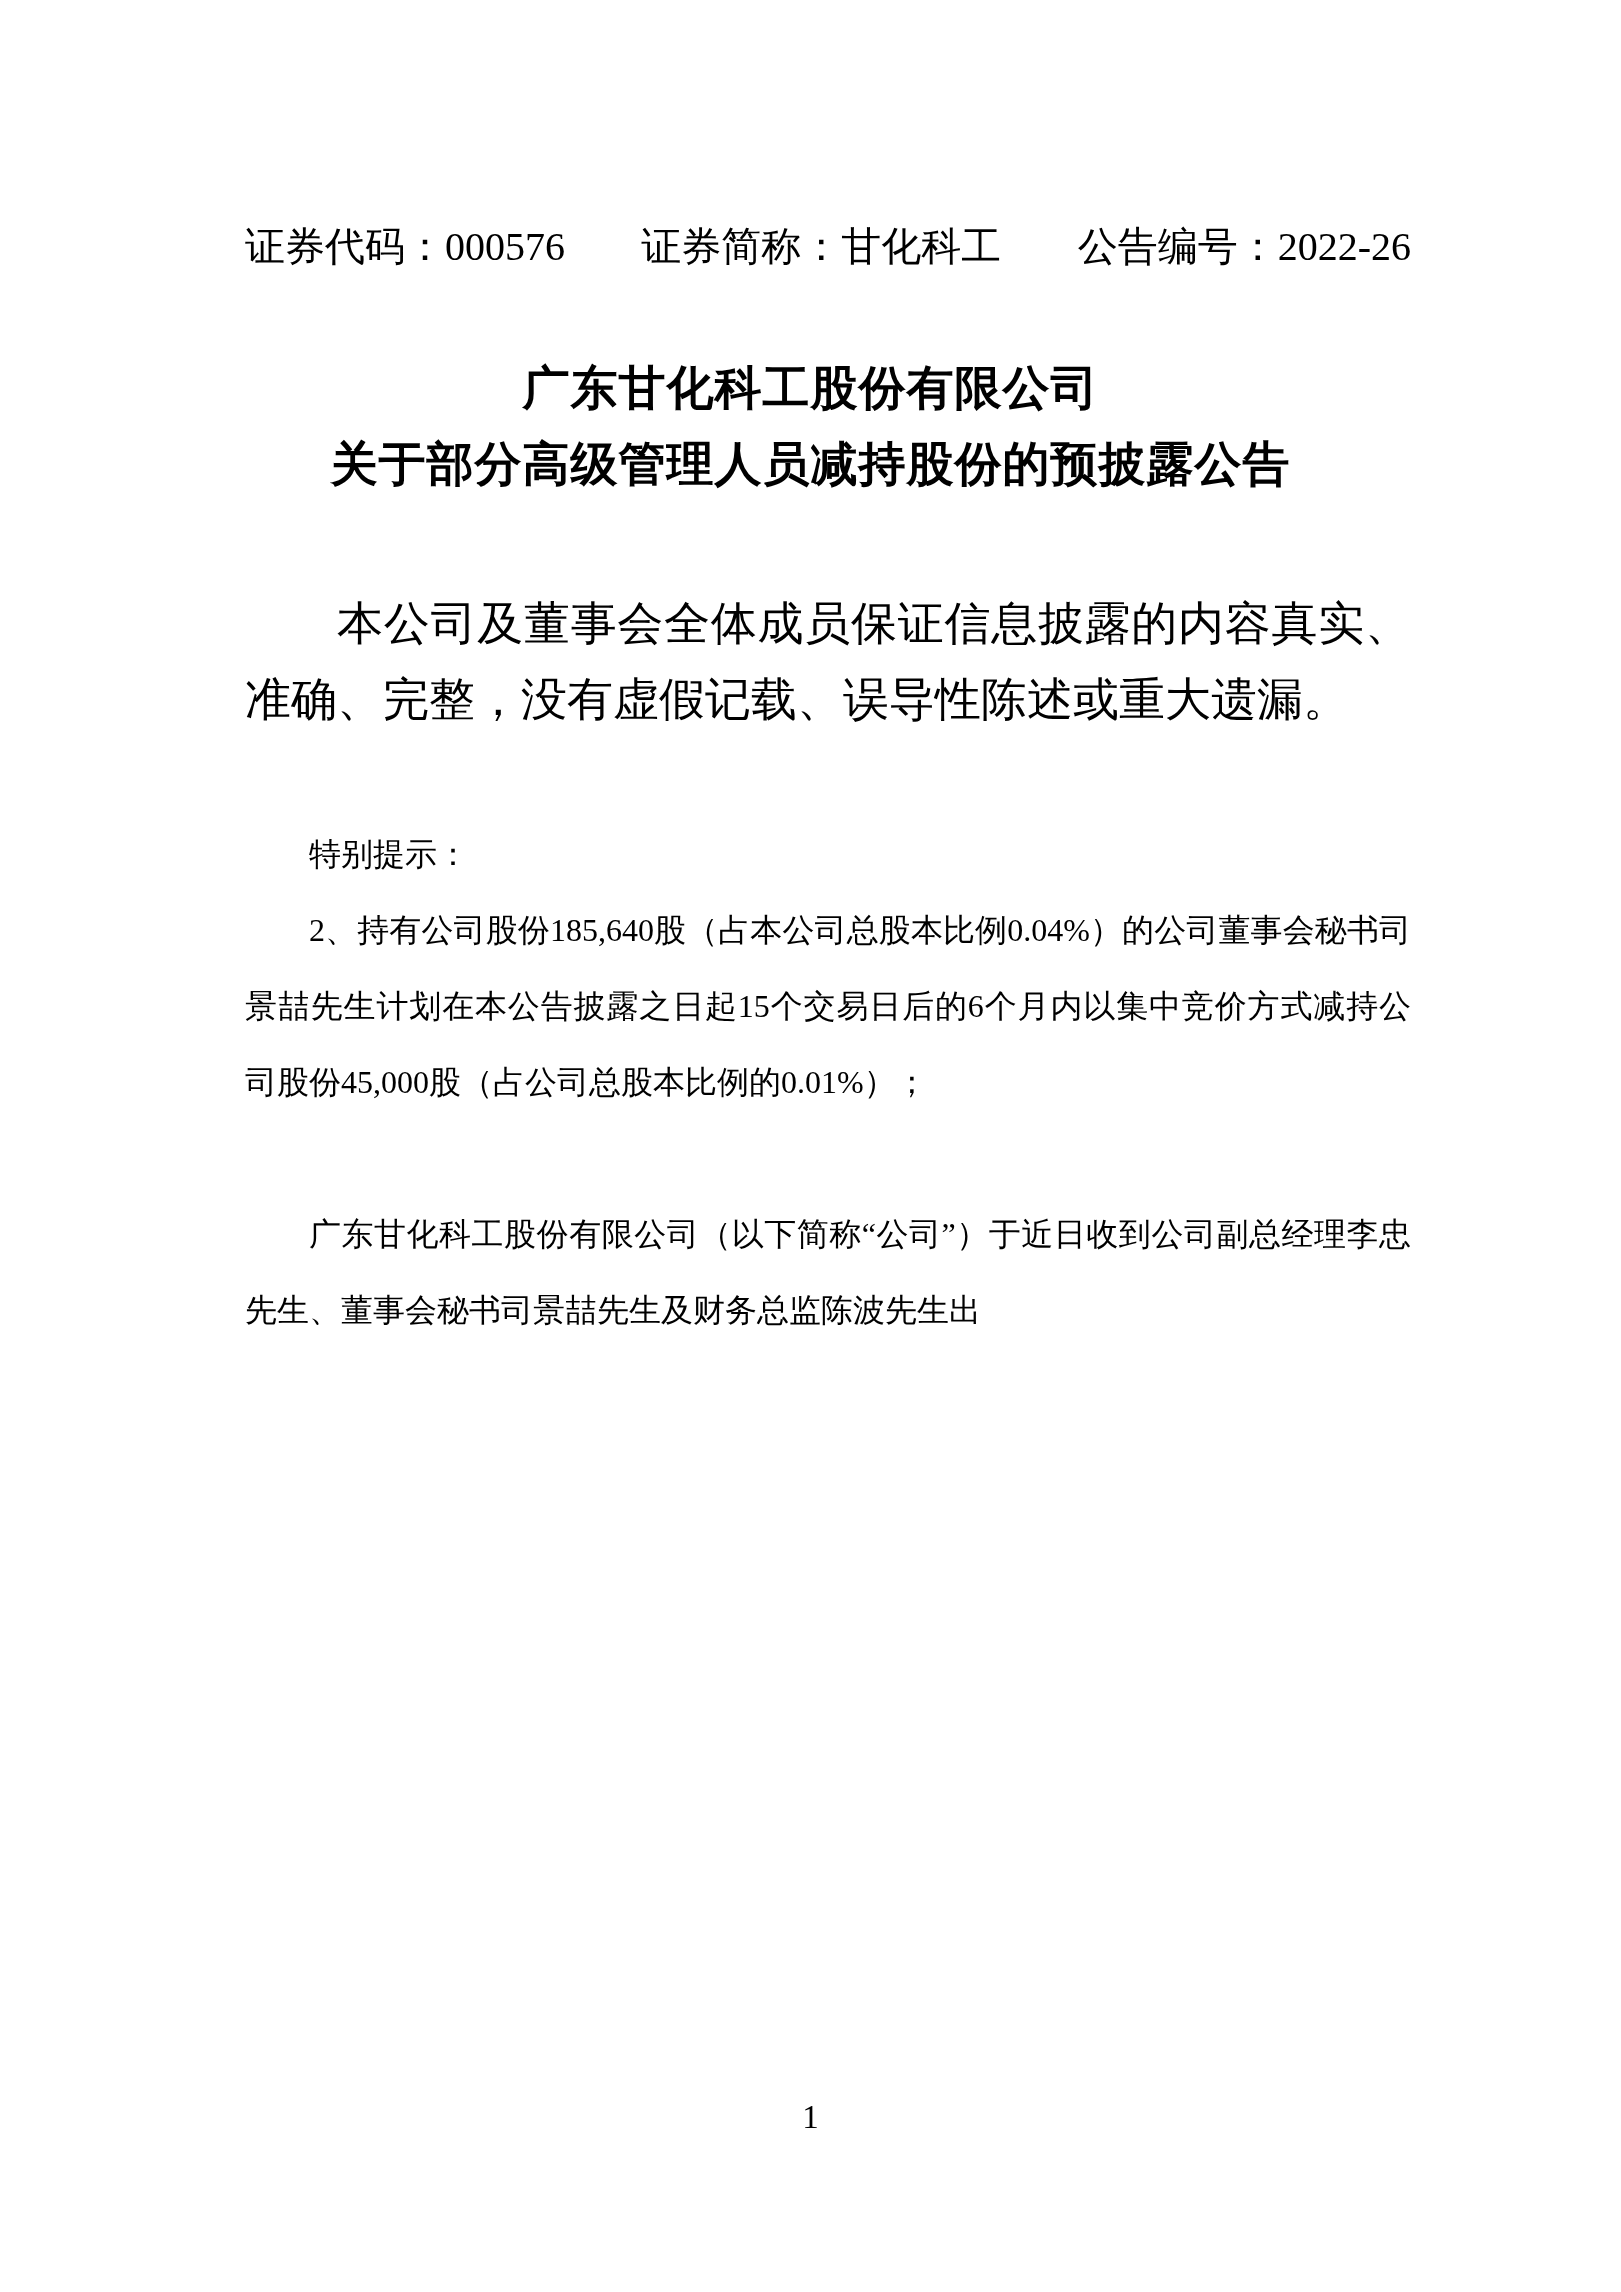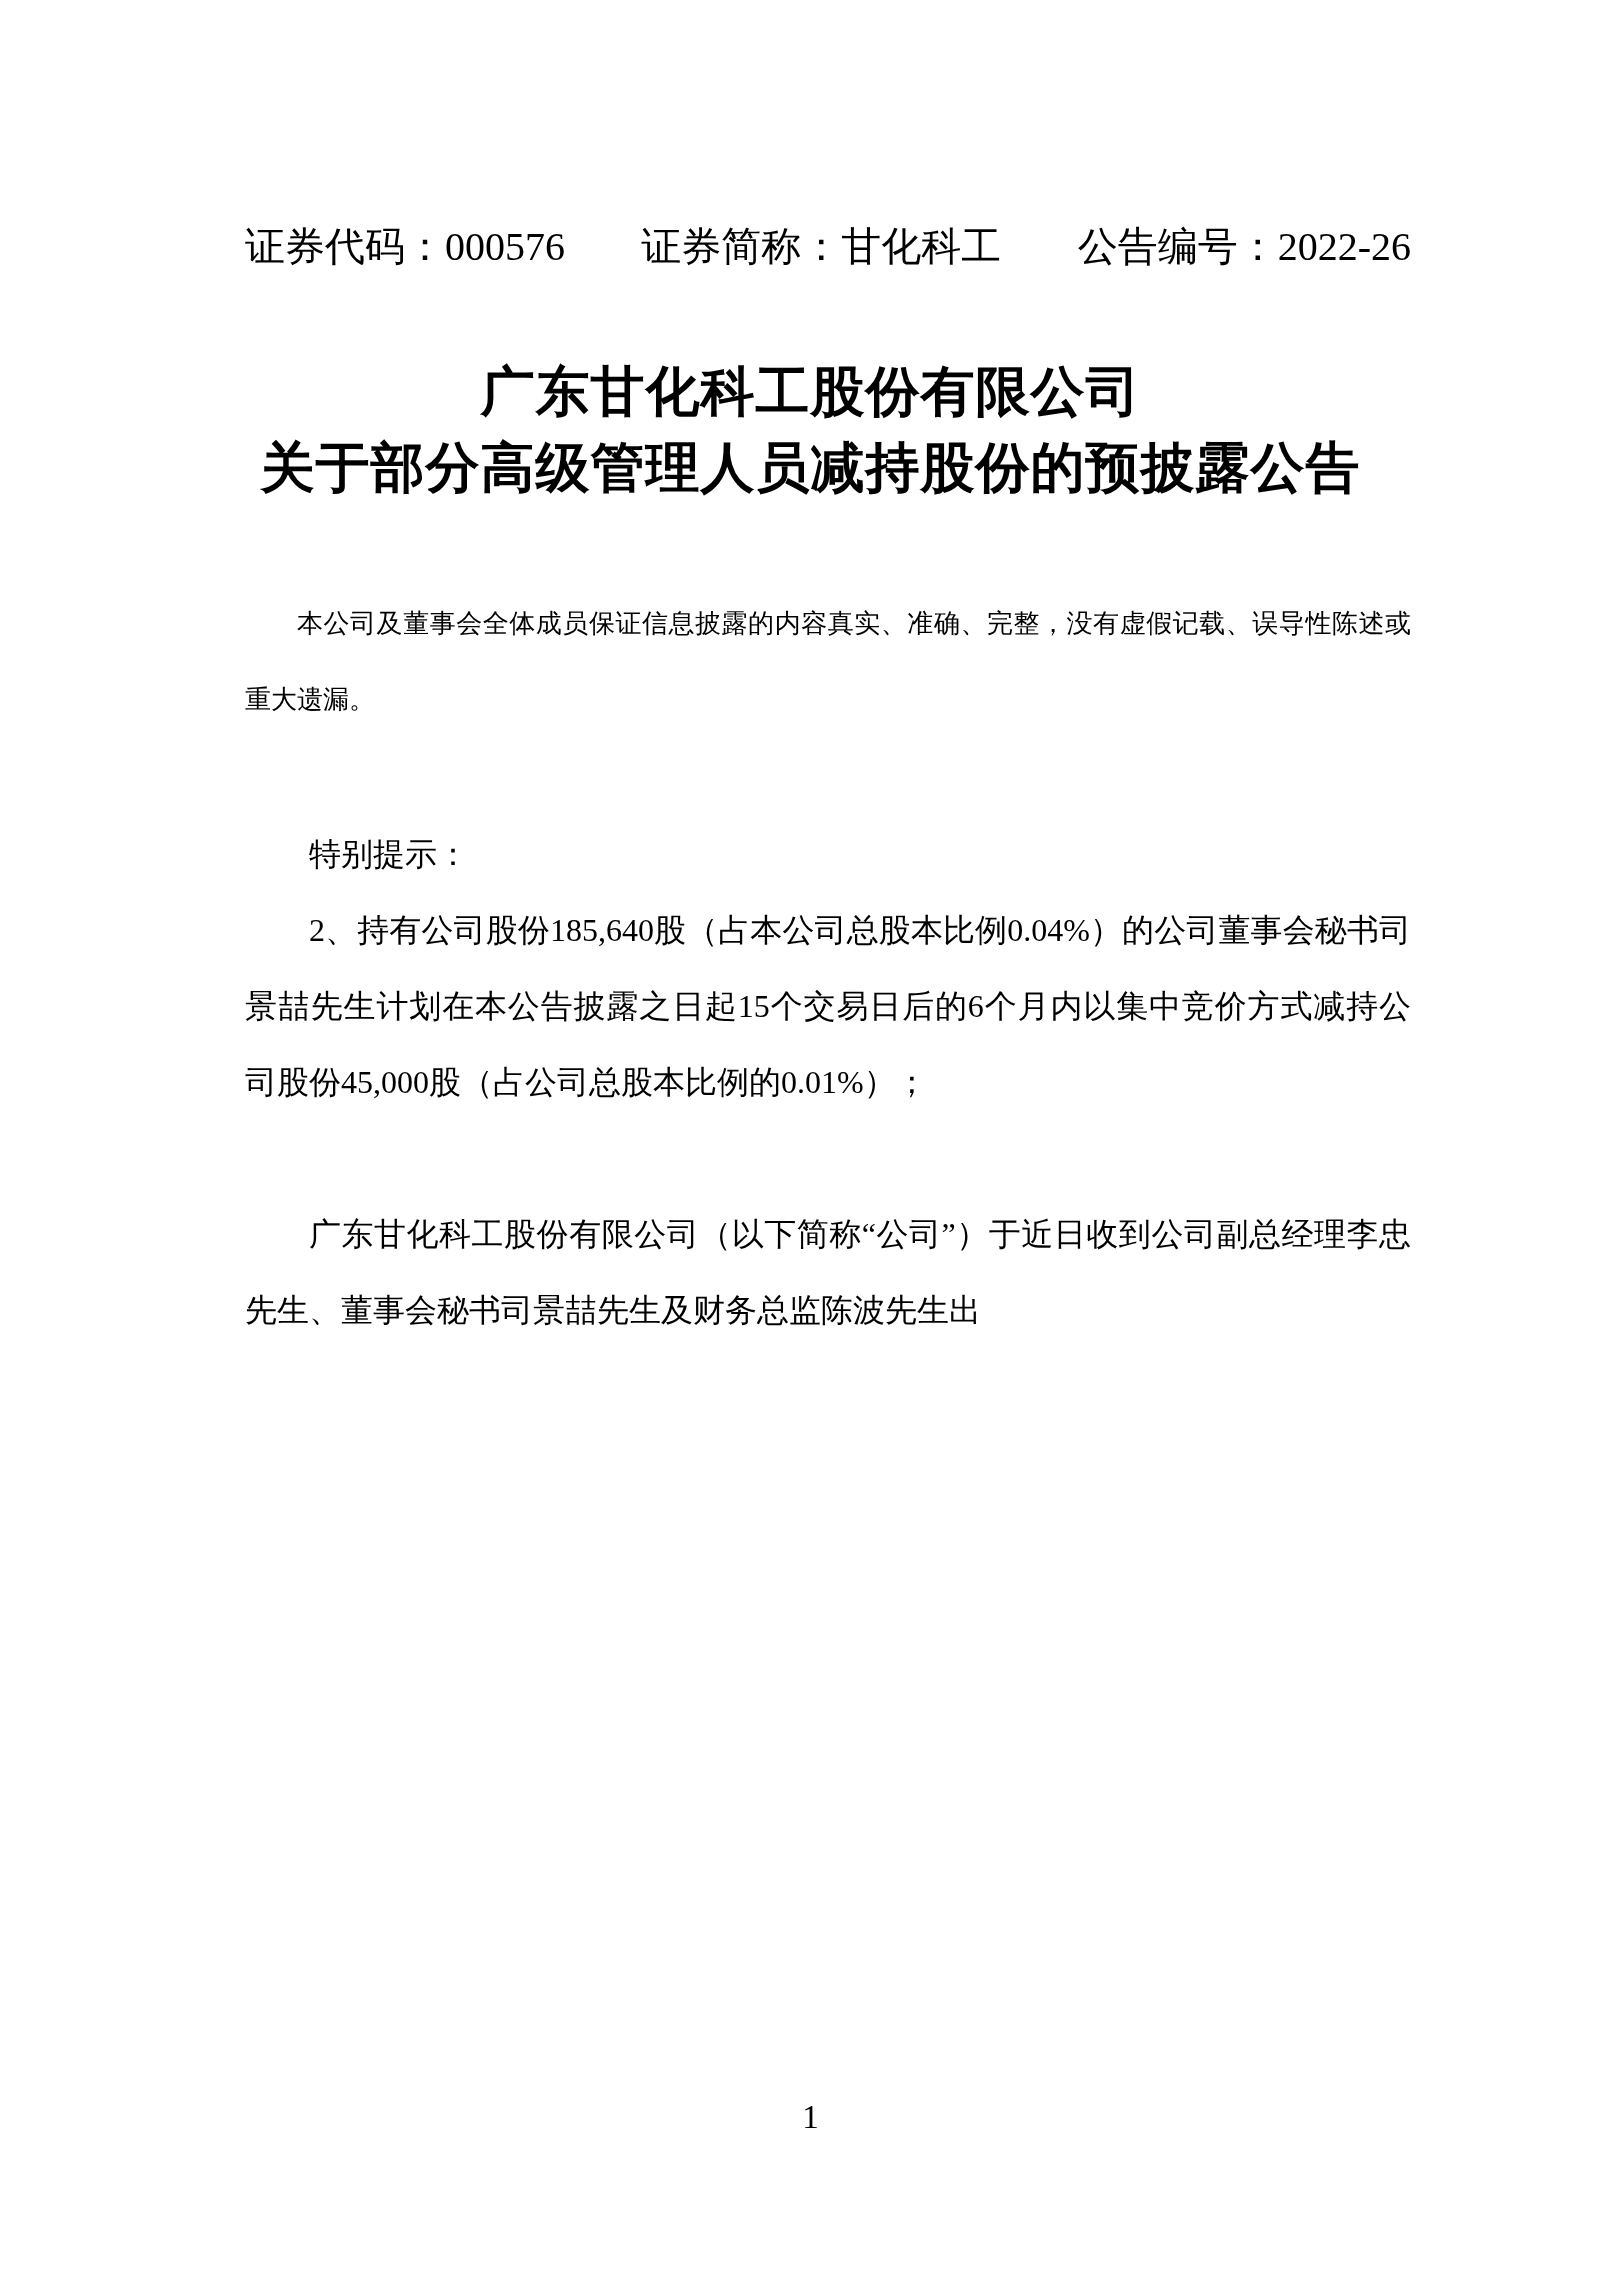--- a/index.html
+++ b/index.html
@@ -24,33 +24,33 @@
     justify-content: space-between;
     font-size: 40px;
     line-height: 1.2;
     white-space: nowrap;
   }
   .title {
     position: absolute;
     left: 0;
     width: 1621px;
     text-align: center;
-    font-size: 54px;
+    font-size: 47px;
     font-weight: bold;
     letter-spacing: 1px;
     line-height: 1.1;
   }
   .title-1 { top: 363px; }
   .title-2 { top: 439px; }
   .declaration-block {
     position: absolute;
     top: 586px;
     left: 245px;
     width: 1166px;
-    font-size: 26px;
+    font-size: 46px;
     line-height: 76px;
     text-align: justify;
     text-justify: inter-ideograph;
   }
   .declaration-block p { text-indent: 2em; }
   .body-block {
     position: absolute;
     top: 816px;
     left: 245px;
     width: 1166px;

